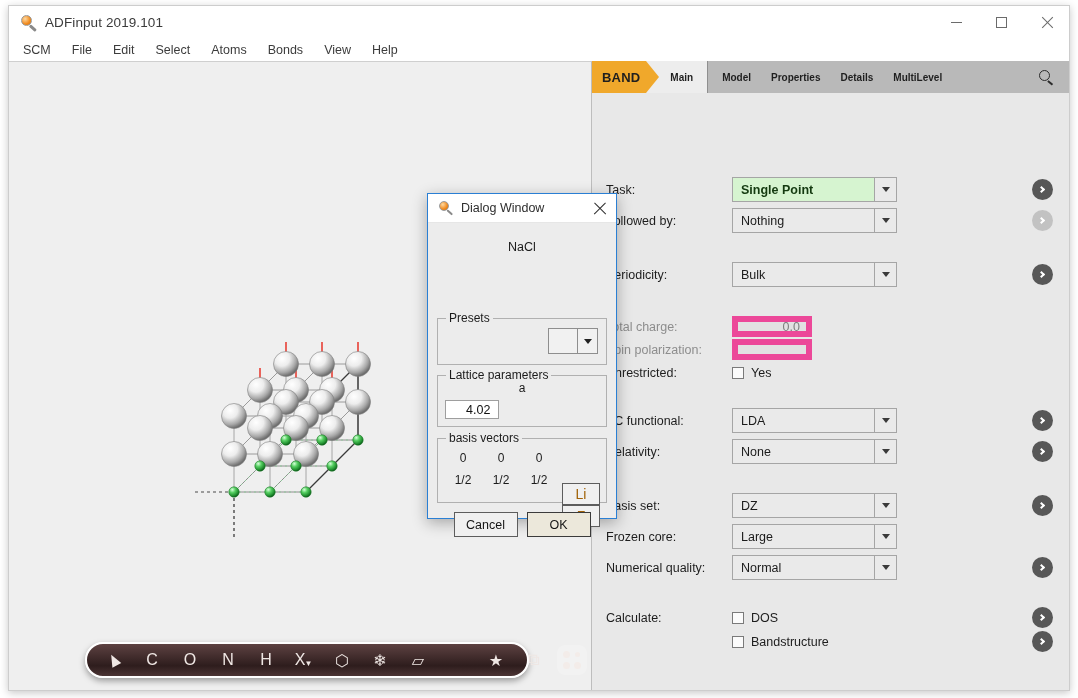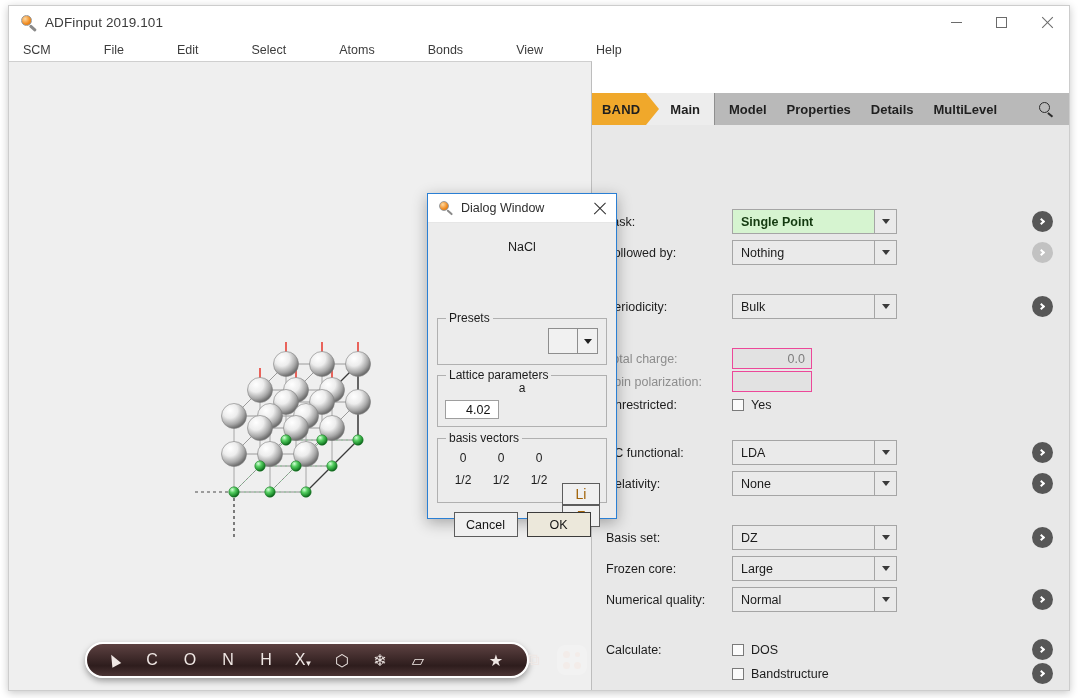--- a/index.html
+++ b/index.html
@@ -66,21 +66,20 @@
   }
   .wc .cls:before { transform: rotate(45deg); }
   .wc .cls:after  { transform: rotate(-45deg); }
 
   
   .menubar {
     height: 22px;
     display: flex; align-items: center;
     padding-left: 14px;
     background: #ffffff;
-    gap: 32px;
   }
   .menu-item {
     font-size: 12.5px; color: #3c3c3c;
     padding: 1px 9px 2px 0px; margin-right: 12px;
     white-space: nowrap;
   }
 
   
   .bodywrap {
     position: absolute;
@@ -133,21 +132,20 @@
   .tool .xsub { font-size: 8px; position: relative; top: 3px; left: -1px; }
   .dots4 { display: grid; grid-template-columns: 7px 7px; grid-gap: 4px; }
   .dots4 i { width: 7px; height: 7px; border-radius: 50%; background: #f3ece9; display: block; }
   .dots4 i.sm { width: 5px; height: 5px; margin: 1px; }
 
   
   .rightpanel {
     position: relative; flex: 1;
     background: #e8e8e8;
     overflow: hidden;
-    margin-top: 32px;
   }
 
   .tabbar {
     height: 32px;
     background: #b9b9b9;
     display: flex; align-items: stretch;
     position: relative;
   }
   .band-badge {
     background: #f0a82b;
@@ -161,21 +159,21 @@
   .band-badge:after {
     content: ""; position: absolute; right: -13px; top: 0;
     width: 0; height: 0;
     border-top: 16px solid transparent;
     border-bottom: 16px solid transparent;
     border-left: 13px solid #f0a82b;
   }
   .tab {
     display: flex; align-items: center;
     padding: 0 10px;
-    font-size: 13px; font-weight: bold;
+    font-size: 10px; font-weight: bold;
     color: #1f1f1f;
     background: #b9b9b9;
     white-space: nowrap;
   }
   .tab.main {
     background: #ededed;
     padding-left: 24px; padding-right: 14px;
     border-right: 1px solid #8f8f8f;
   }
   .tab.first-gray { padding-left: 14px; }
@@ -240,21 +238,21 @@
     border-top: 5.5px solid #3a3a3a;
   }
   .combo.green { background: #d6f4d0; }
   .combo.green .val { color: #143a10; font-weight: bold; }
   .combo.green .arrowbtn { background: #eaeaea; }
 
   .textfield {
     position: absolute; left: 140px;
     width: 80px; height: 21px;
     background: #e2e2e2;
-    border: 1px solid #ec4899;
+    border: 6px solid #ec4899;
     font-size: 12.5px; color: #7d7d7d;
     display: flex; align-items: center; justify-content: flex-end;
     padding-right: 6px;
   }
 
   .checkrow { position: absolute; left: 140px; display: flex; align-items: center; }
   .cbx {
     width: 12px; height: 12px;
     background: #fbfbfb; border: 1px solid #7a7a7a;
     margin-right: 7px;

